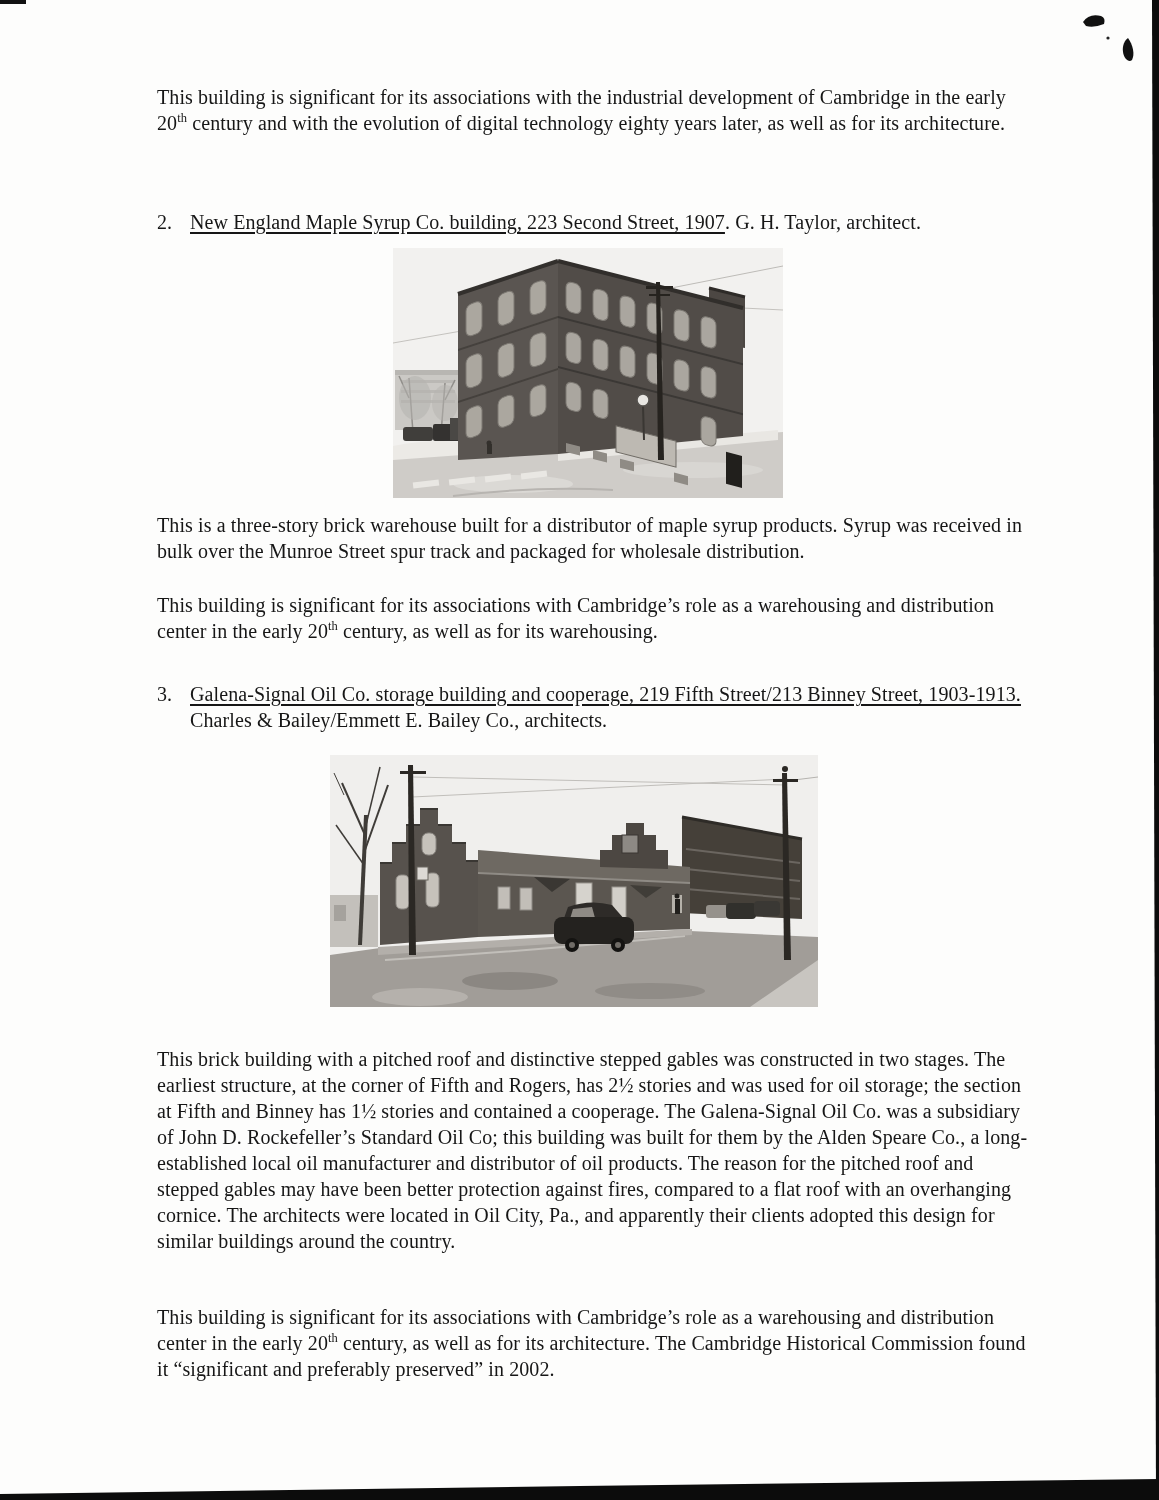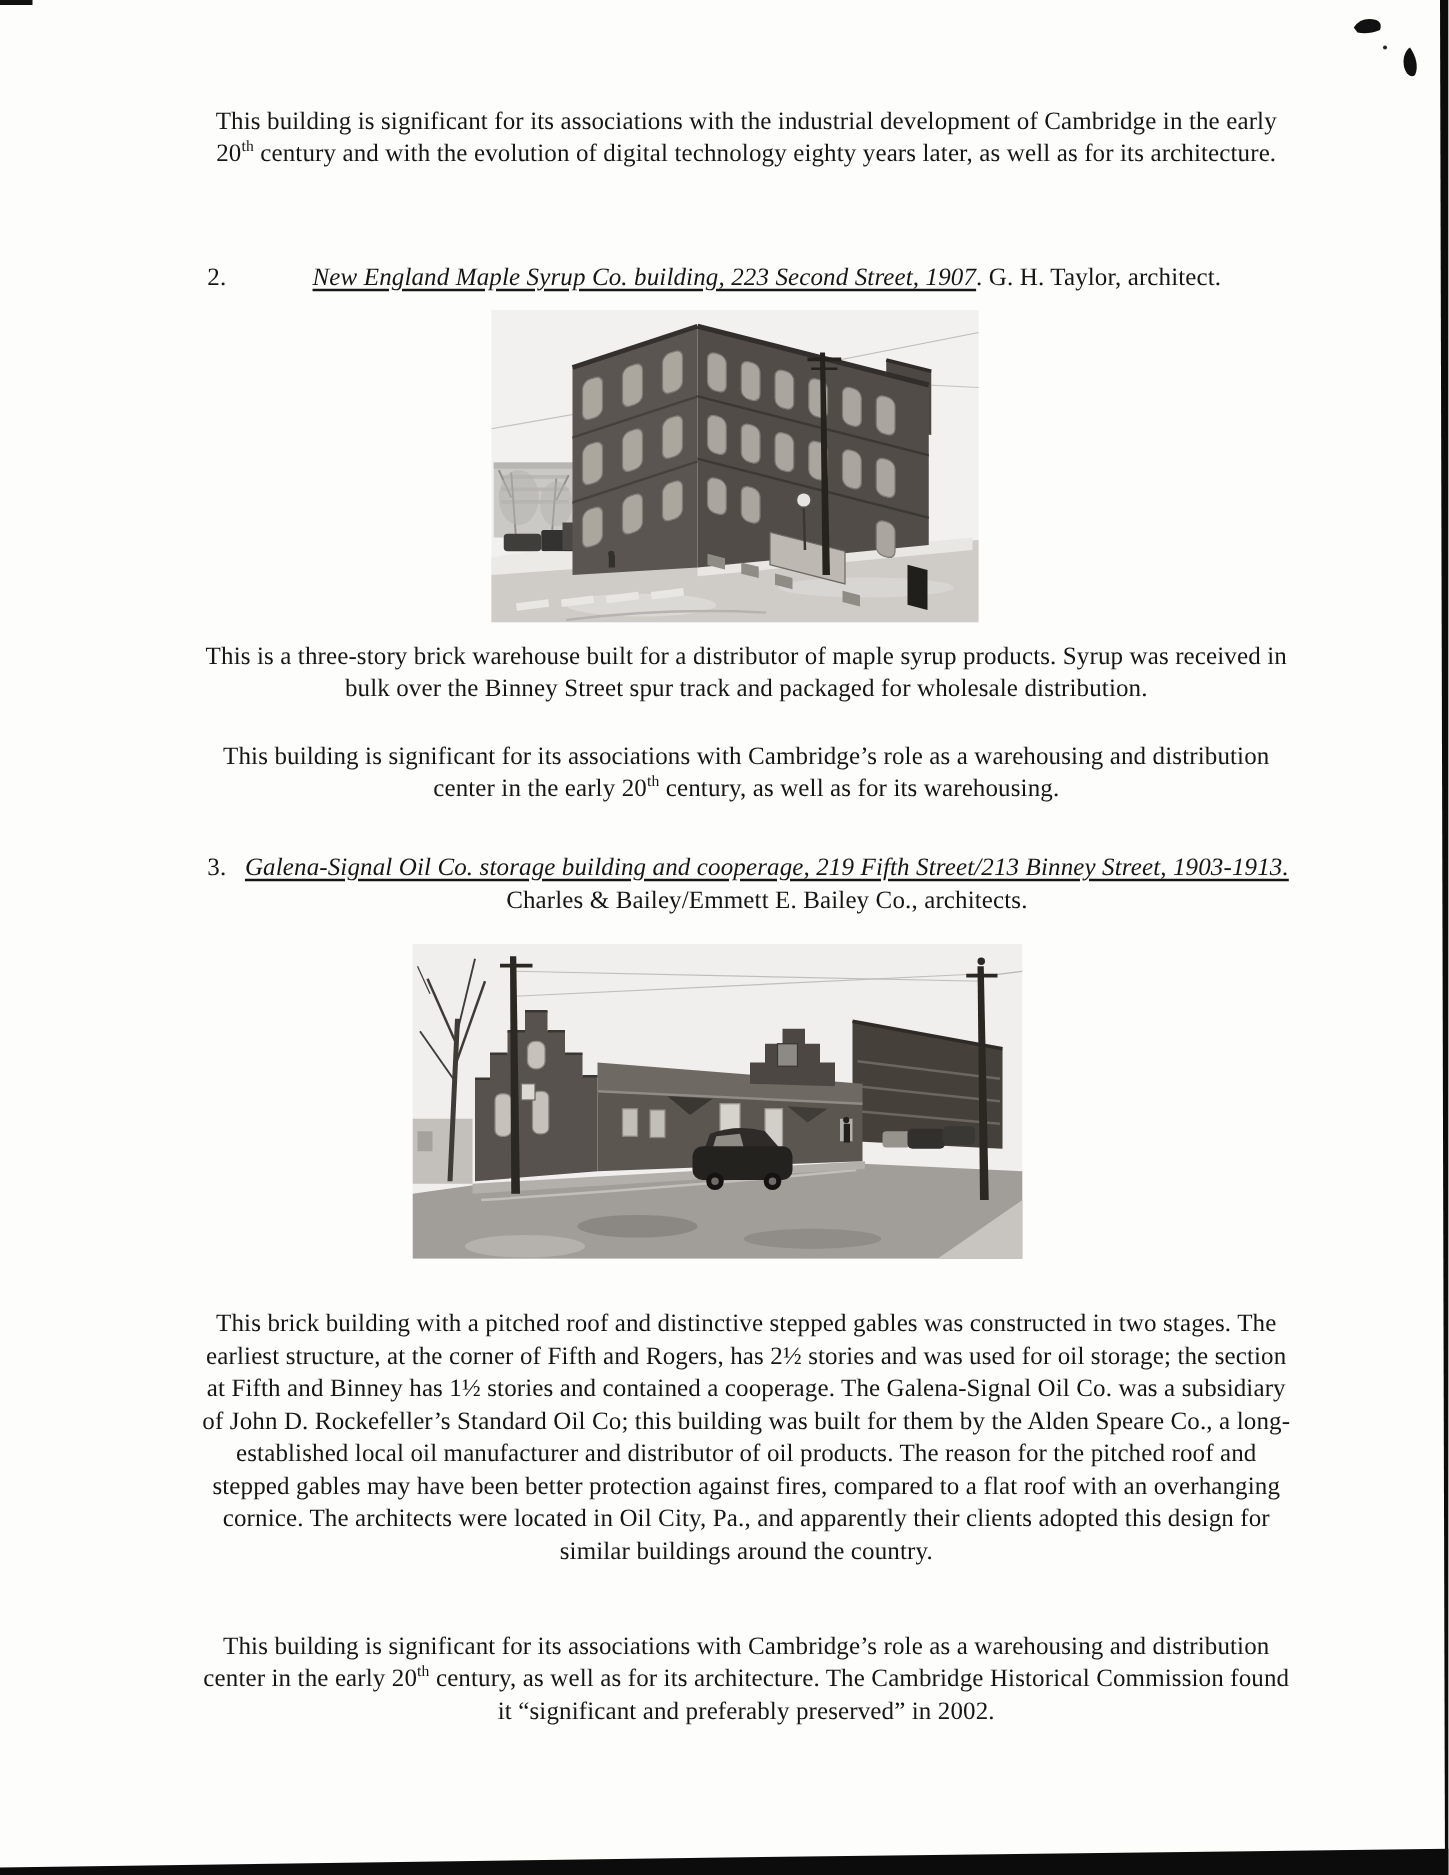--- a/index.html
+++ b/index.html
@@ -1,25 +1,25 @@
 <!DOCTYPE html>
 <html><head>
 <meta charset="utf-8">
 <style>
   html,body { margin:0; padding:0; background:#ffffff; }
   .page {
     position:relative; width:1159px; height:1500px;
     background:#fdfdfc; overflow:hidden;
-    font-family:"Liberation Serif", serif; color:#161616;text-align:center;
+    font-family:"Liberation Serif", serif; color:#161616;
   }
   .para { position:absolute; margin:0; font-size:20px; line-height:26px; letter-spacing:0.1px; }
   .item { position:absolute; display:flex; font-size:20px; line-height:26px; letter-spacing:0.1px; }
   .item .num { width:33px; flex:none; }
   .item .body { flex:1; }
-  .ul { text-decoration:underline; text-underline-offset:3px;font-style:italic; }
+  .ul { text-decoration:underline; text-underline-offset:3px; }
   sup.th { font-size:12.5px; line-height:0; vertical-align:baseline; position:relative; top:-8px; }
   .photo { position:absolute; }
   .photo svg { display:block; }
   .artifacts { position:absolute; left:0; top:0; pointer-events:none; }
 </style>
 </head>
 <body>
 
 <div class="page">
 
@@ -132,21 +132,21 @@
       <rect x="256" y="46" width="21" height="2" fill="#26231f"></rect>
 
       <line x1="250" y1="158" x2="251" y2="192" stroke="#3a3733" stroke-width="2"></line>
       <circle cx="250" cy="152" r="6" fill="#e8e6e2" stroke="#55524e" stroke-width="1.5"></circle>
 
       <rect x="94" y="196" width="5" height="10" fill="#33302c"></rect>
       <circle cx="96" cy="195" r="2.5" fill="#33302c"></circle>
     </svg>
   </div>
 
-  <p class="para" style="left:157px; top:512px; width:880px;">This is a three-story brick warehouse built for a distributor of maple syrup products. Syrup was received in bulk over the Binney Street spur track and packaged for wholesale distribution.</p>
+  <p class="para" style="left:157px; top:512px; width:880px;">This is a three-story brick warehouse built for a distributor of maple syrup products. Syrup was received in bulk over the Munroe Street spur track and packaged for wholesale distribution.</p>
 
   <p class="para" style="left:157px; top:592px; width:880px;"><span>This building is significant for its associations with Cambridge’s role as a warehousing and distribution center in the early 20</span><sup class="th">th</sup><span> century, as well as for its warehousing.</span></p>
 
   <div class="item" style="left:157px; top:681px; width:880px;">
     <span class="num">3.</span>
     <span class="body"><span class="ul">Galena-Signal Oil Co. storage building and cooperage, 219 Fifth Street/213 Binney Street, 1903-1913.</span><span> Charles &amp; Bailey/Emmett E. Bailey Co., architects.</span></span>
   </div>
 
   <div class="photo" style="left:330px; top:755px;">
     <svg width="488" height="252" viewBox="0 0 488 252">

